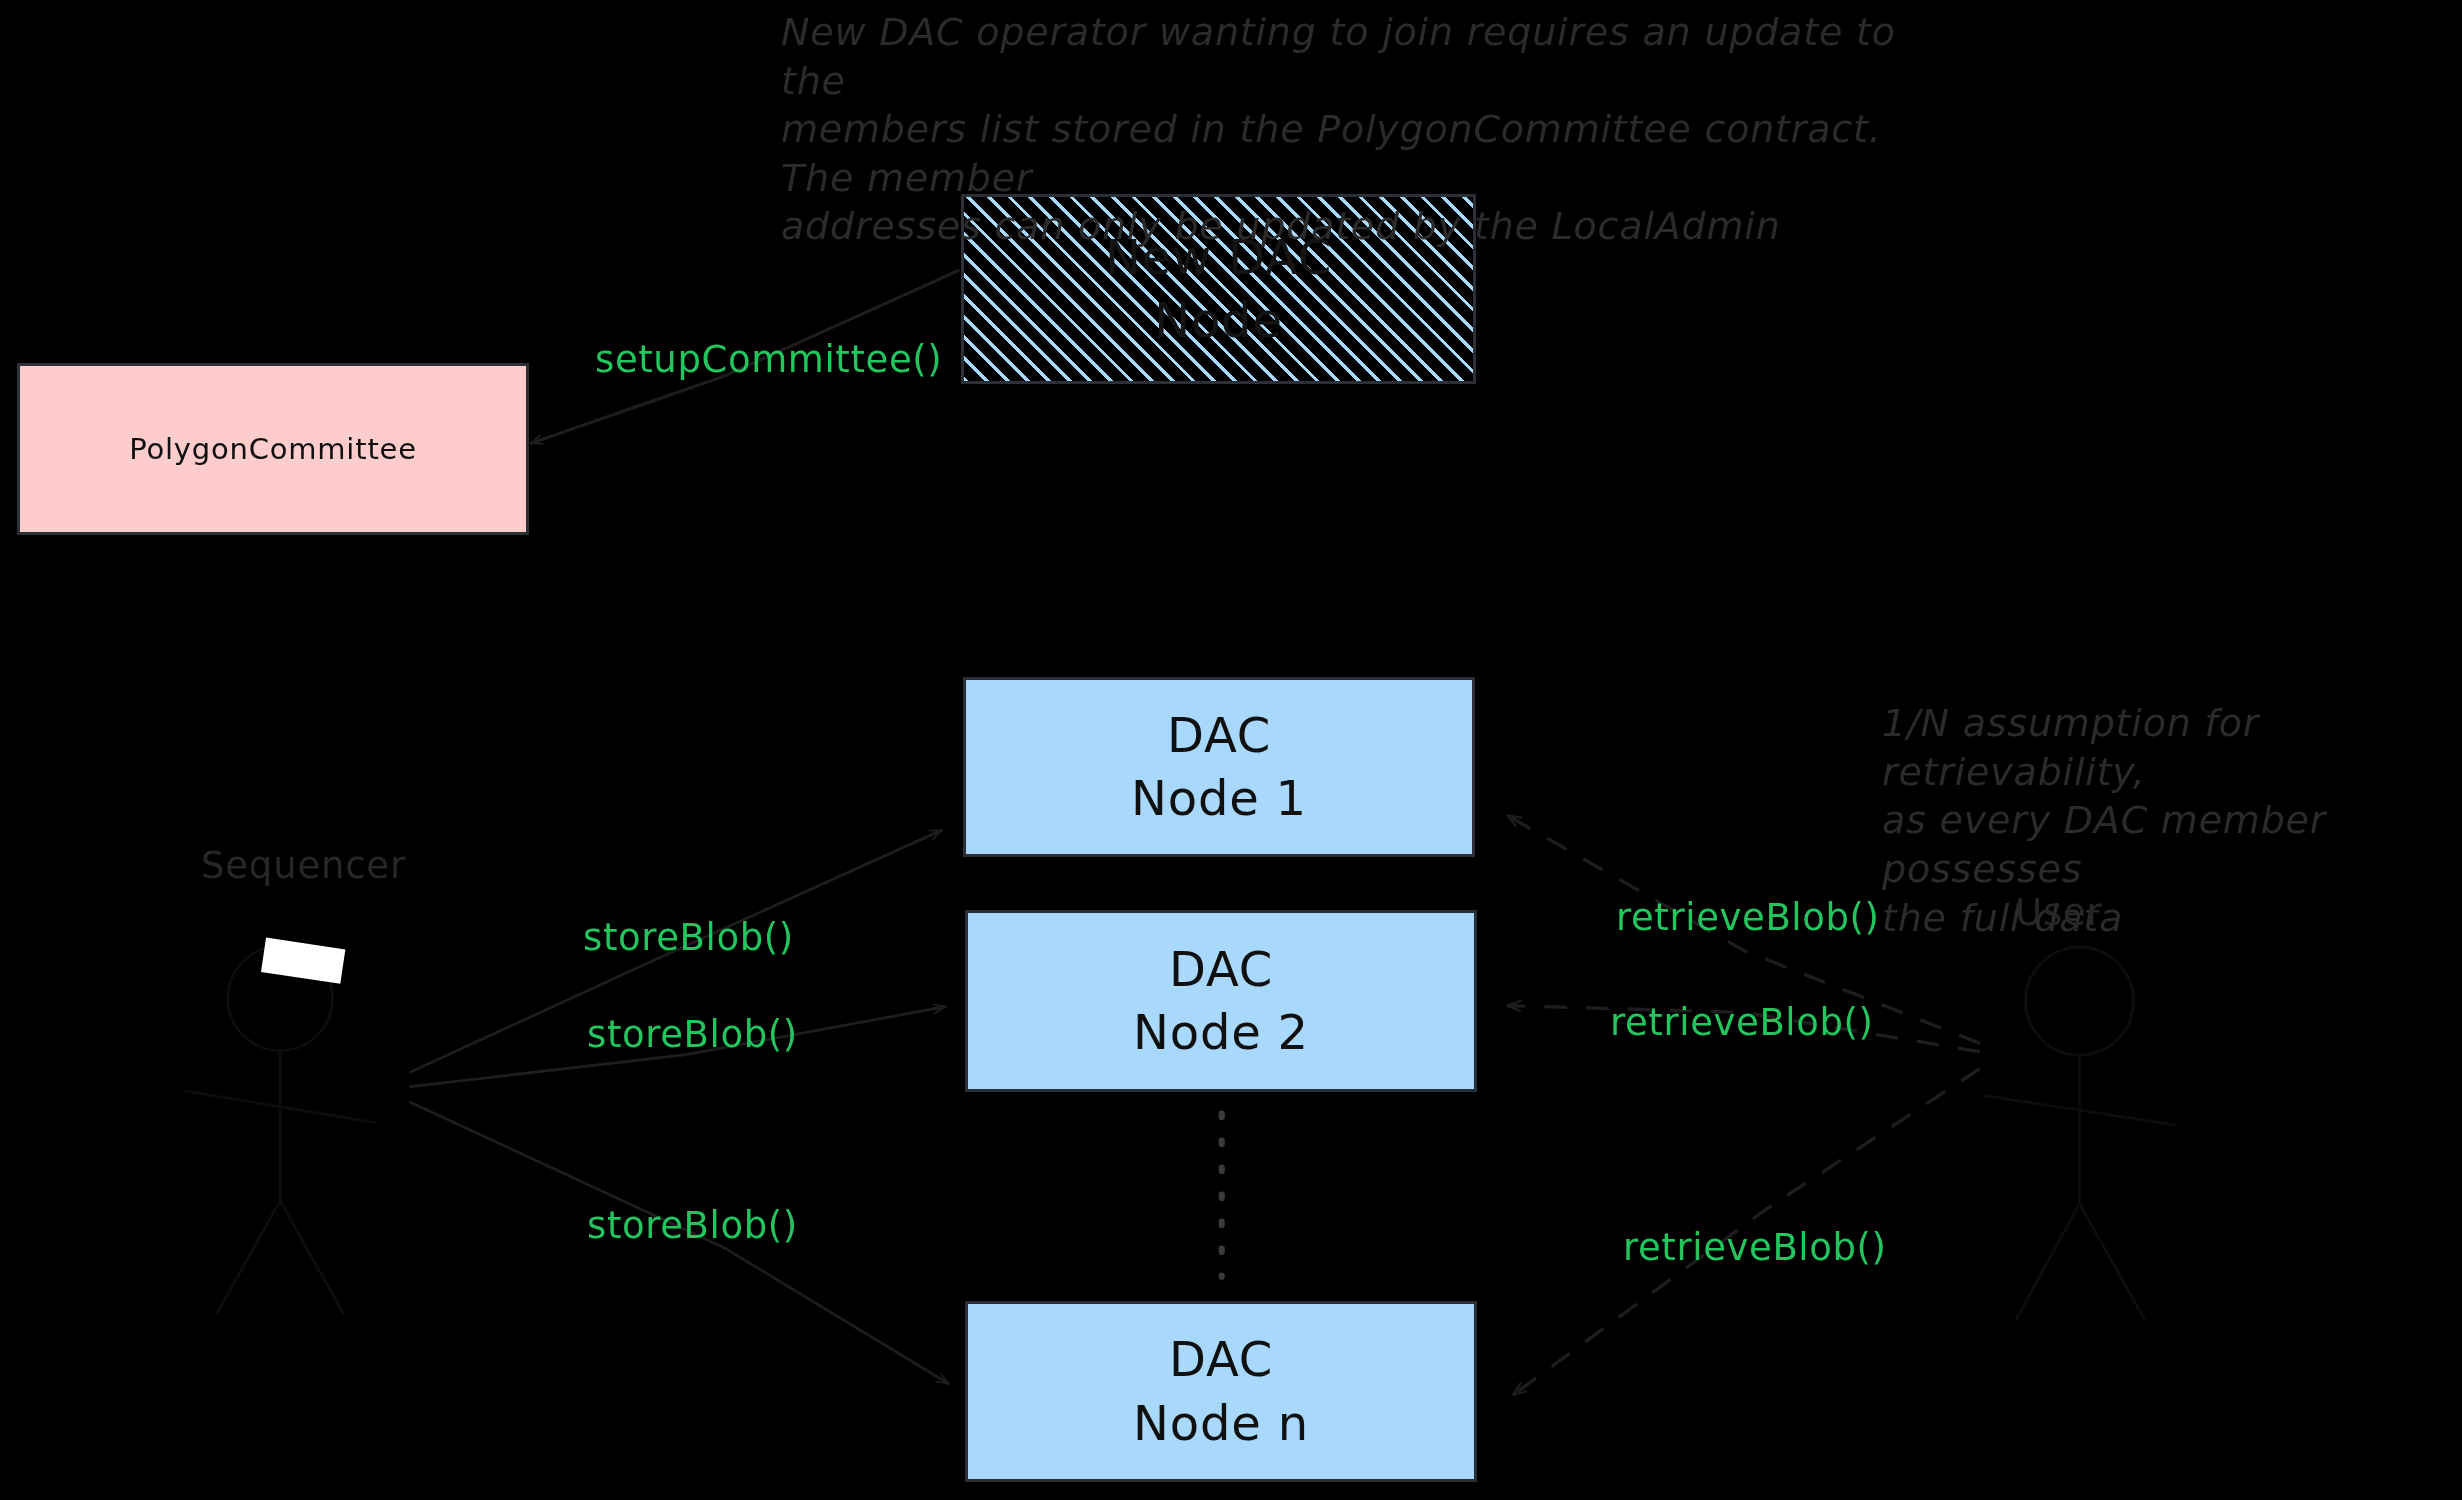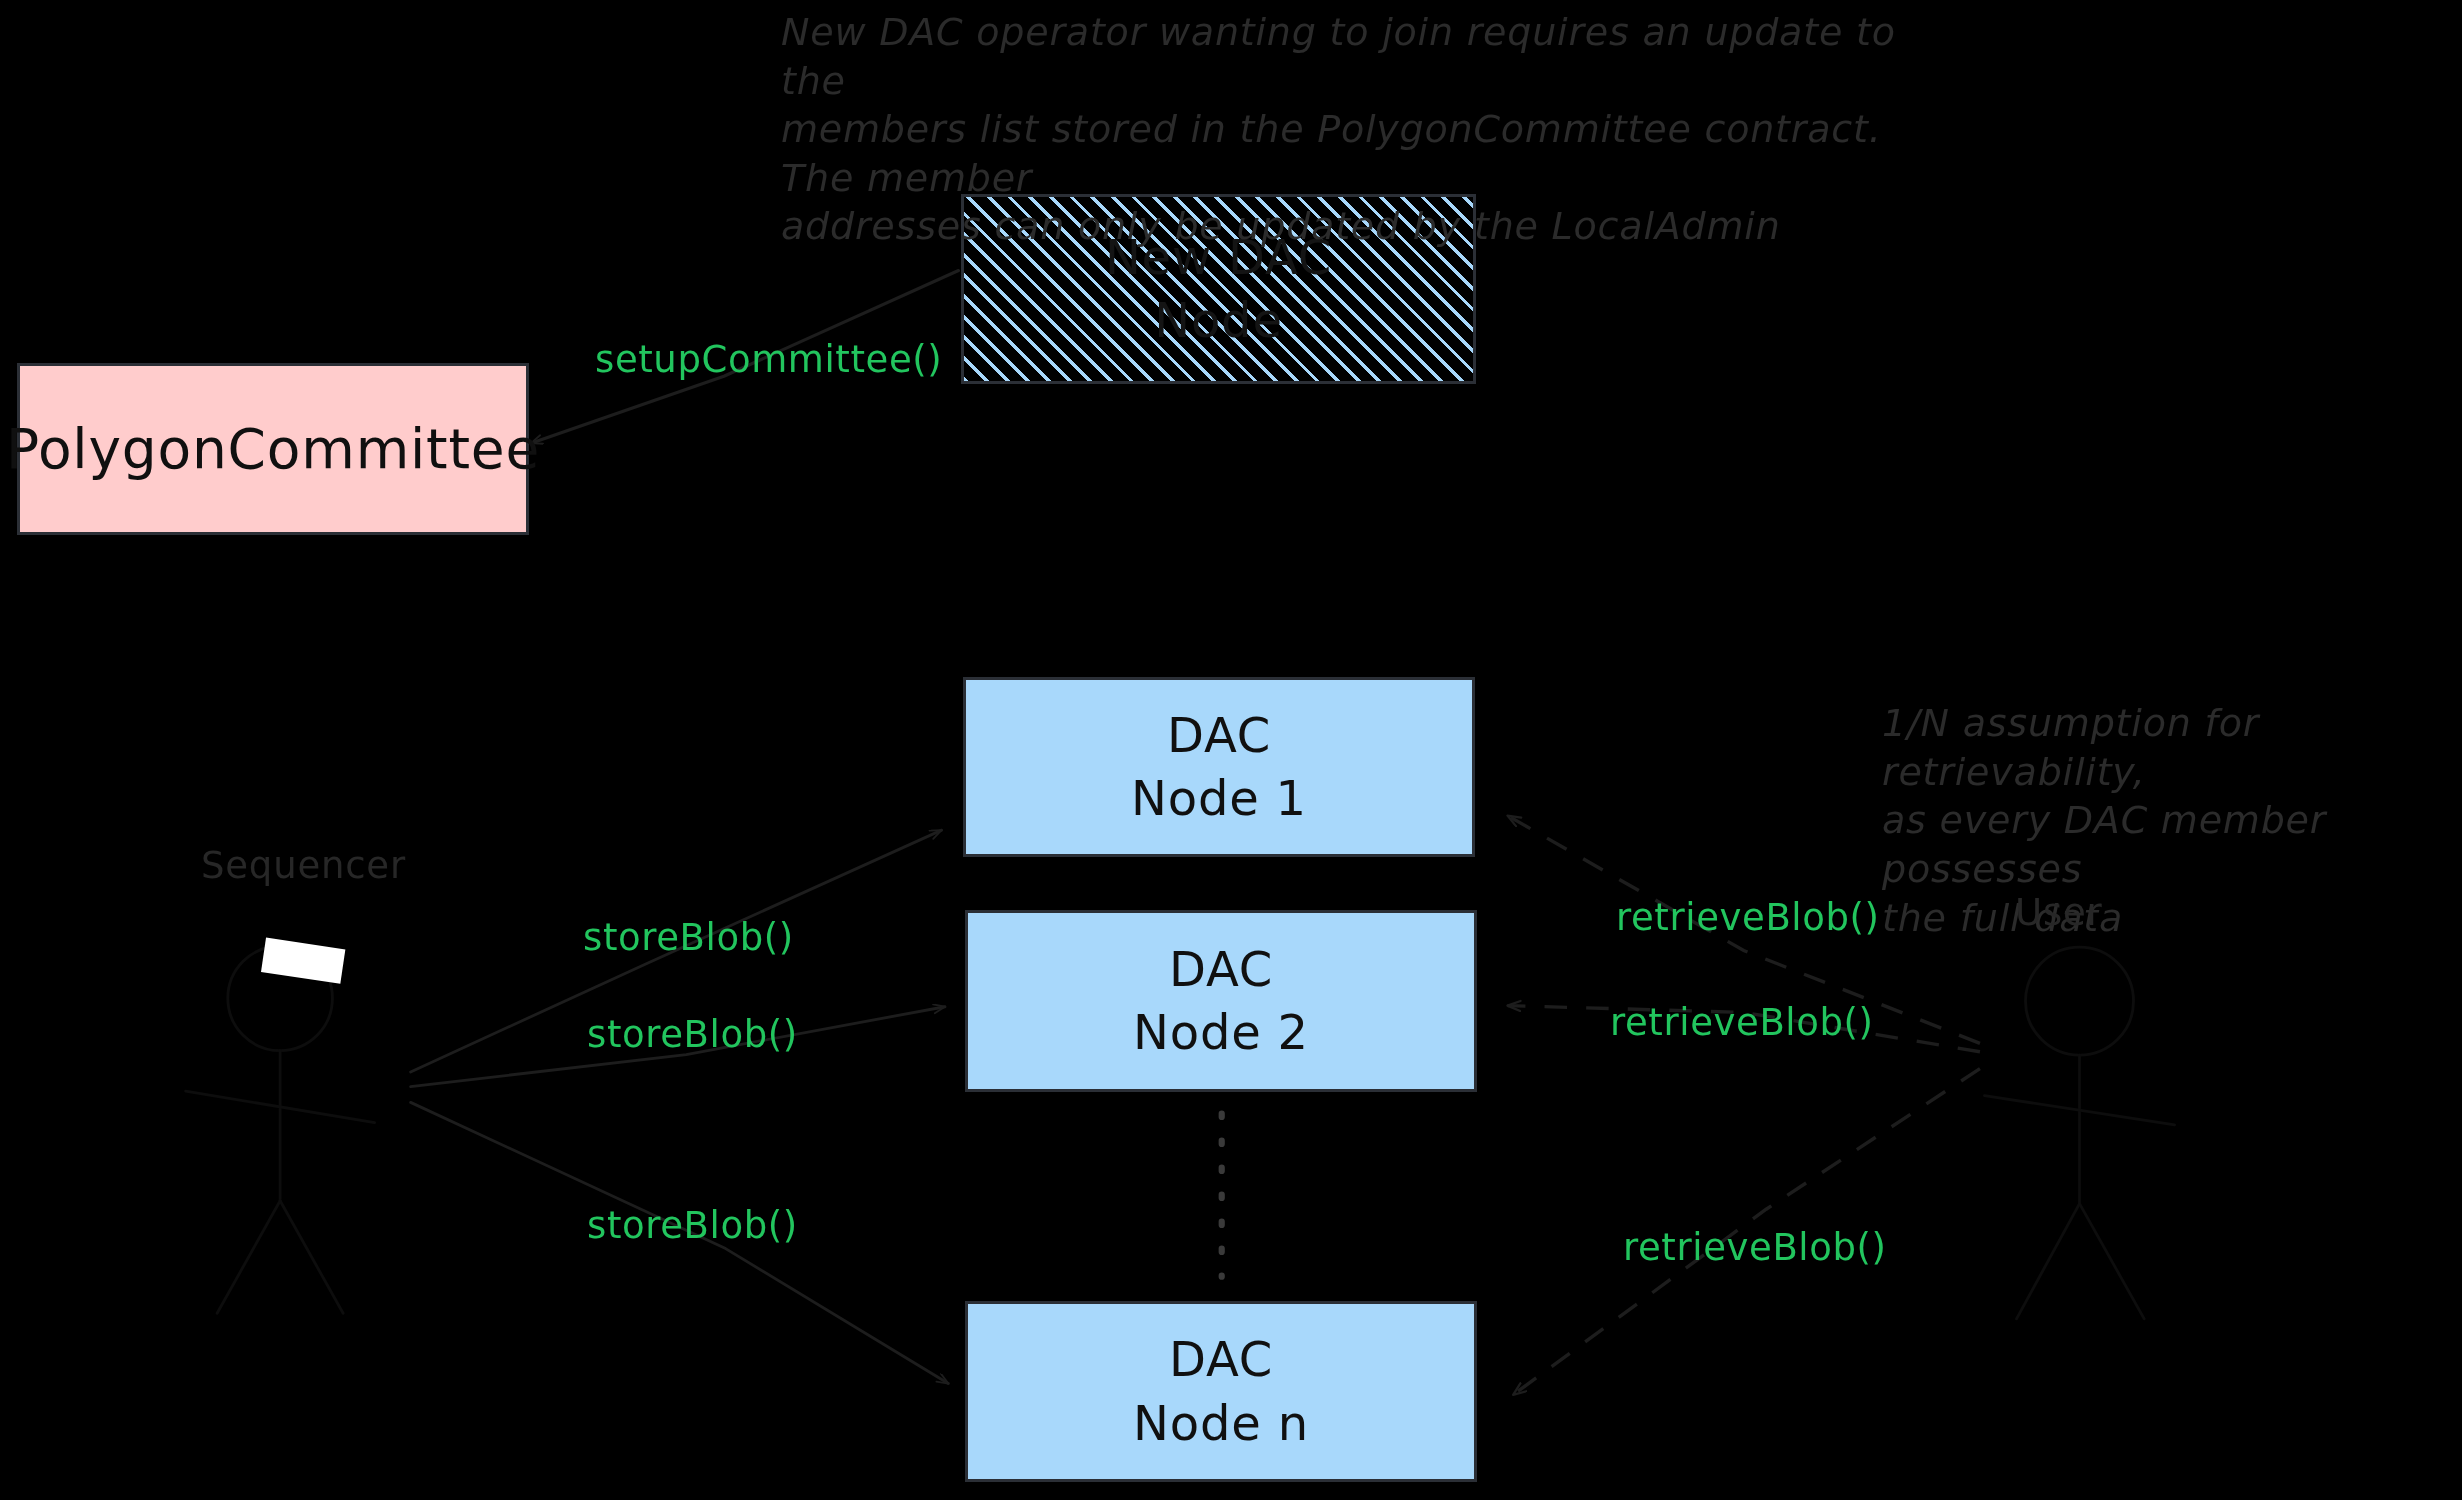--- a/index.html
+++ b/index.html
@@ -69,21 +69,21 @@
     line-height: 1.32;
     font-family: "DejaVu Sans", sans-serif;
   }
   #polygon-committee-box {
     left: 17px;
     top: 363px;
     width: 512px;
     height: 172px;
     background: #FFCCCC;
   }
-  #polygon-committee-box .line { font-size: 55px; }
+  #polygon-committee-box .line { font-size: 29px; }
   #new-dac-node-box {
     left: 961px;
     top: 194px;
     width: 515px;
     height: 190px;
     background-color: #000000;
     background-image: repeating-linear-gradient(
       45deg,
       #a8d8fb 0px, #a8d8fb 3.4px,
       rgba(0,0,0,0) 3.4px, rgba(0,0,0,0) 14.6px

